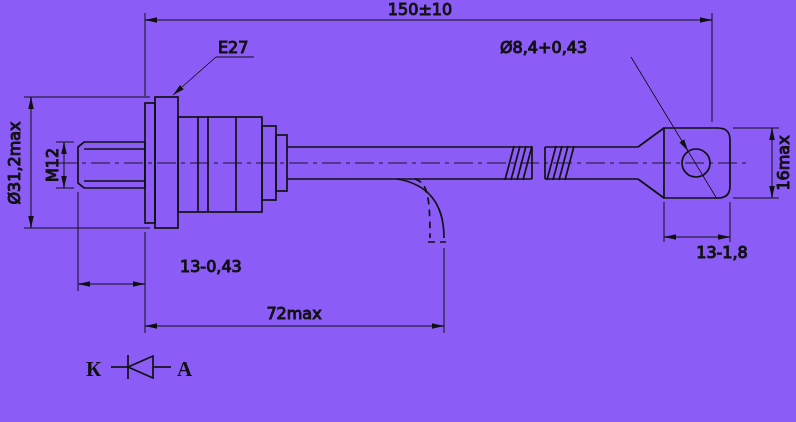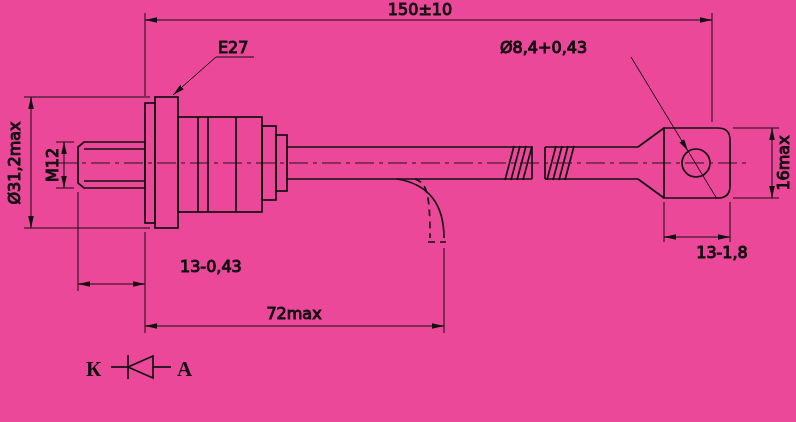--- a/index.html
+++ b/index.html
@@ -1,16 +1,16 @@
 <!DOCTYPE html>
 <html><head>
 <meta charset="utf-8">
 <style>
   html,body{margin:0;padding:0;background:#ffffff;}
-  .page{width:796px;height:422px;background:#ec4899;position:relative;overflow:hidden;
+  .page{width:796px;height:422px;background:#8b5cf6;position:relative;overflow:hidden;
         font-family:"DejaVu Sans",sans-serif;}
   svg{display:block;}
   text{fill:#111111;font-family:"DejaVu Sans",sans-serif;font-size:16px;}
   text.sym{font-family:"Liberation Serif",serif;font-weight:bold;font-size:21px;}
   .outline{stroke:#111111;stroke-width:1.7;fill:none;stroke-linejoin:miter;}
   .thin{stroke:#111111;stroke-width:1;fill:none;}
   .dash{stroke-dasharray:7 5;}
   .cl{stroke:#111111;stroke-width:0.9;fill:none;stroke-dasharray:19 5 4 5;}
 </style>
 </head>

